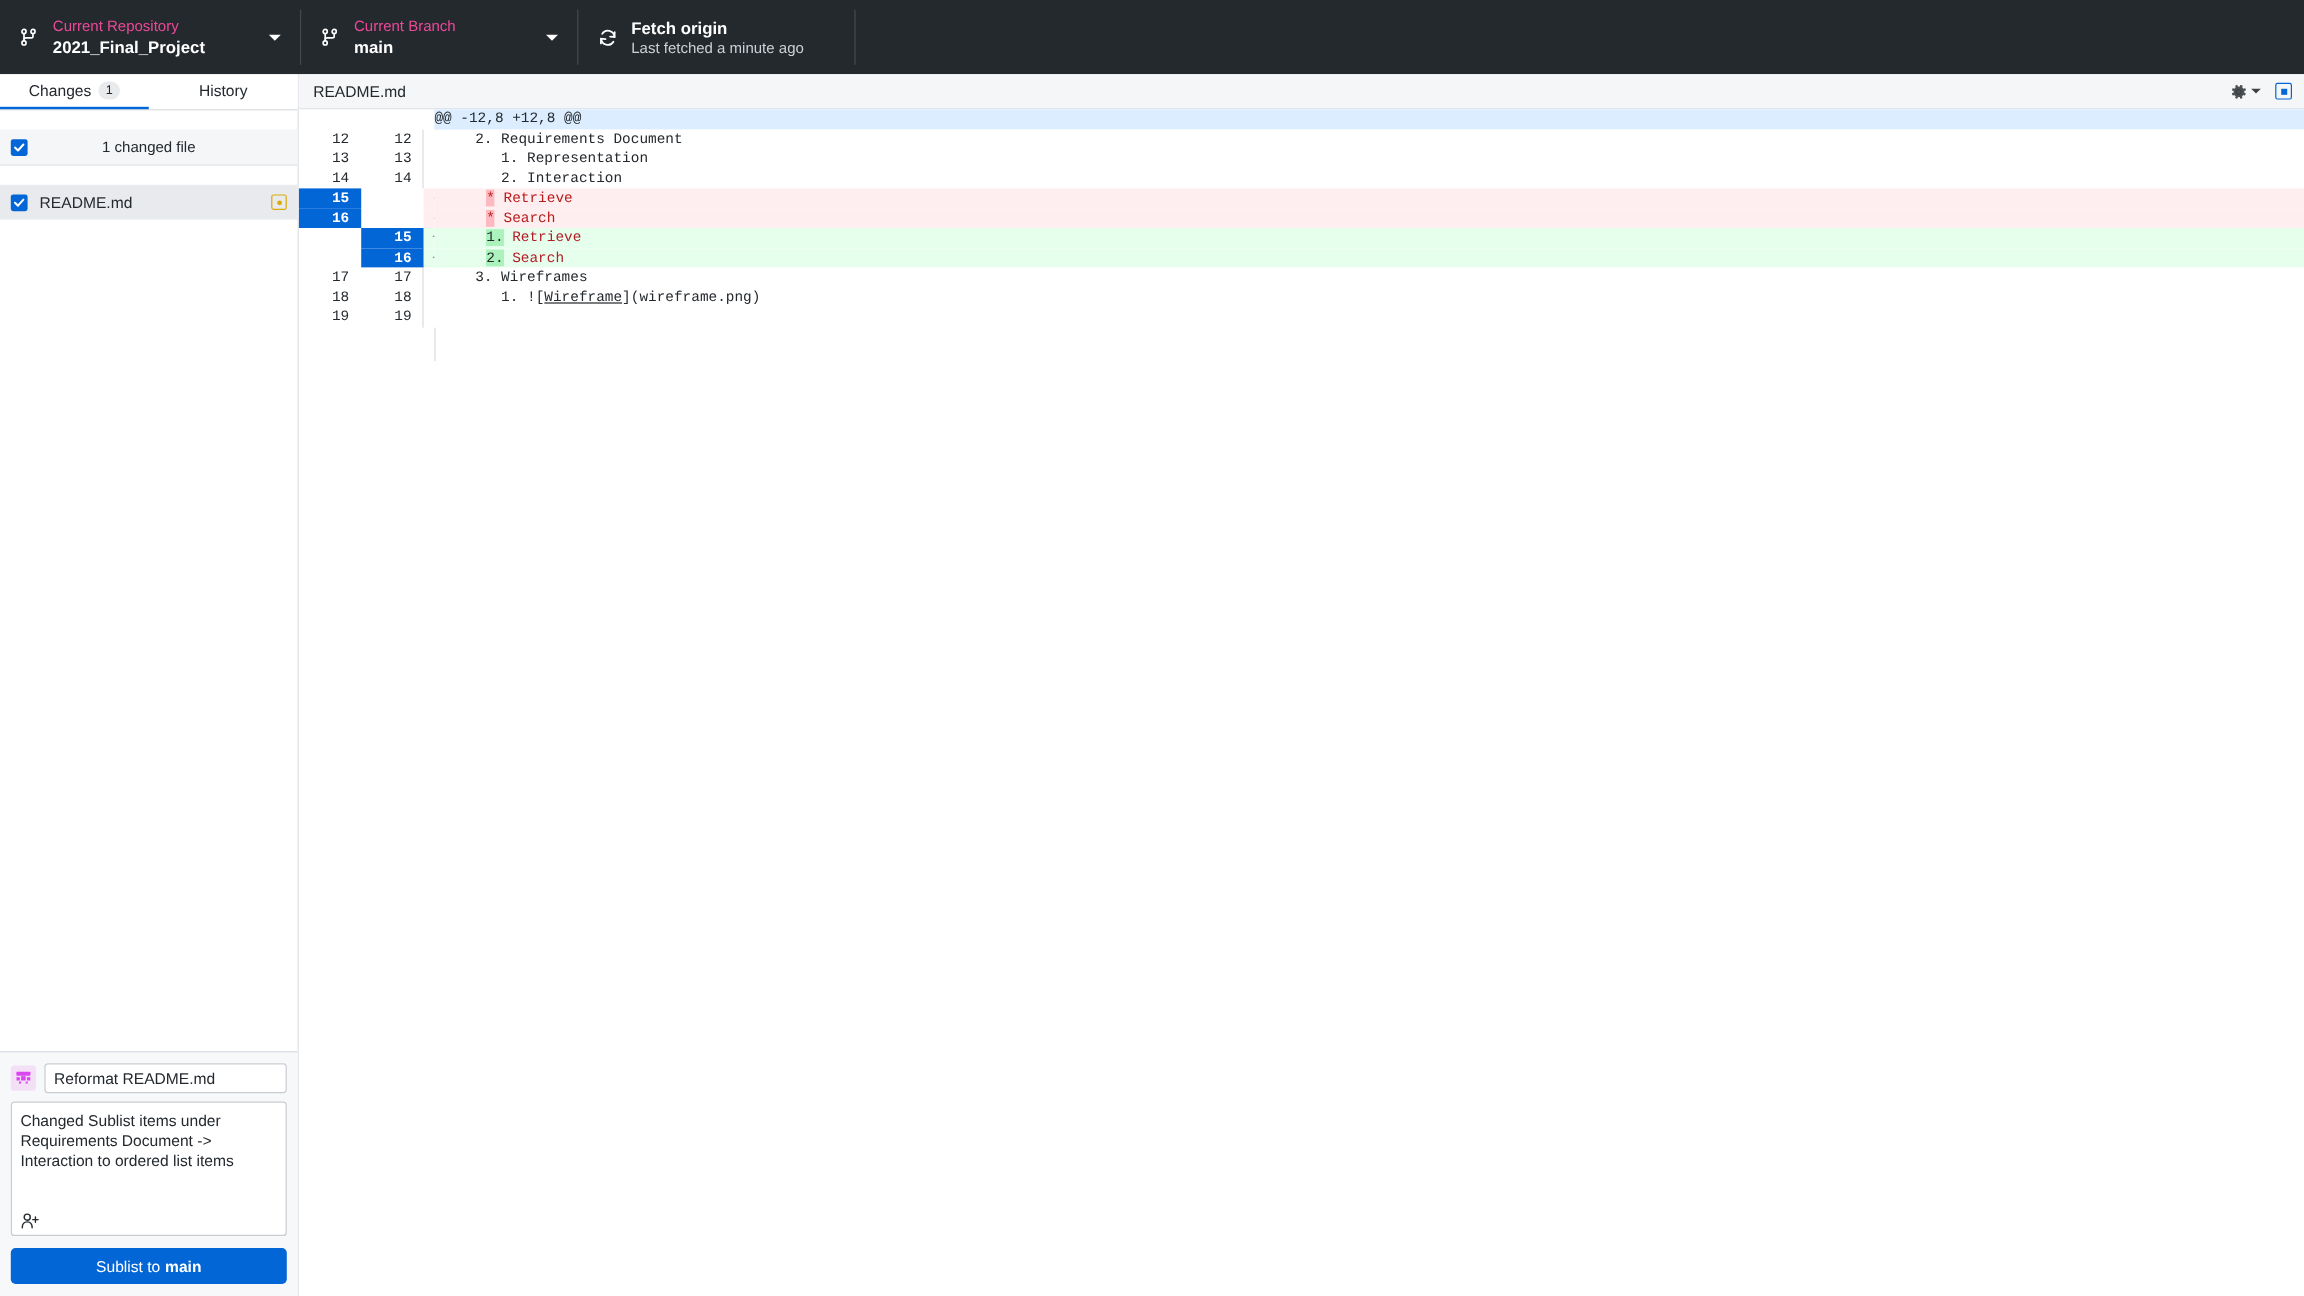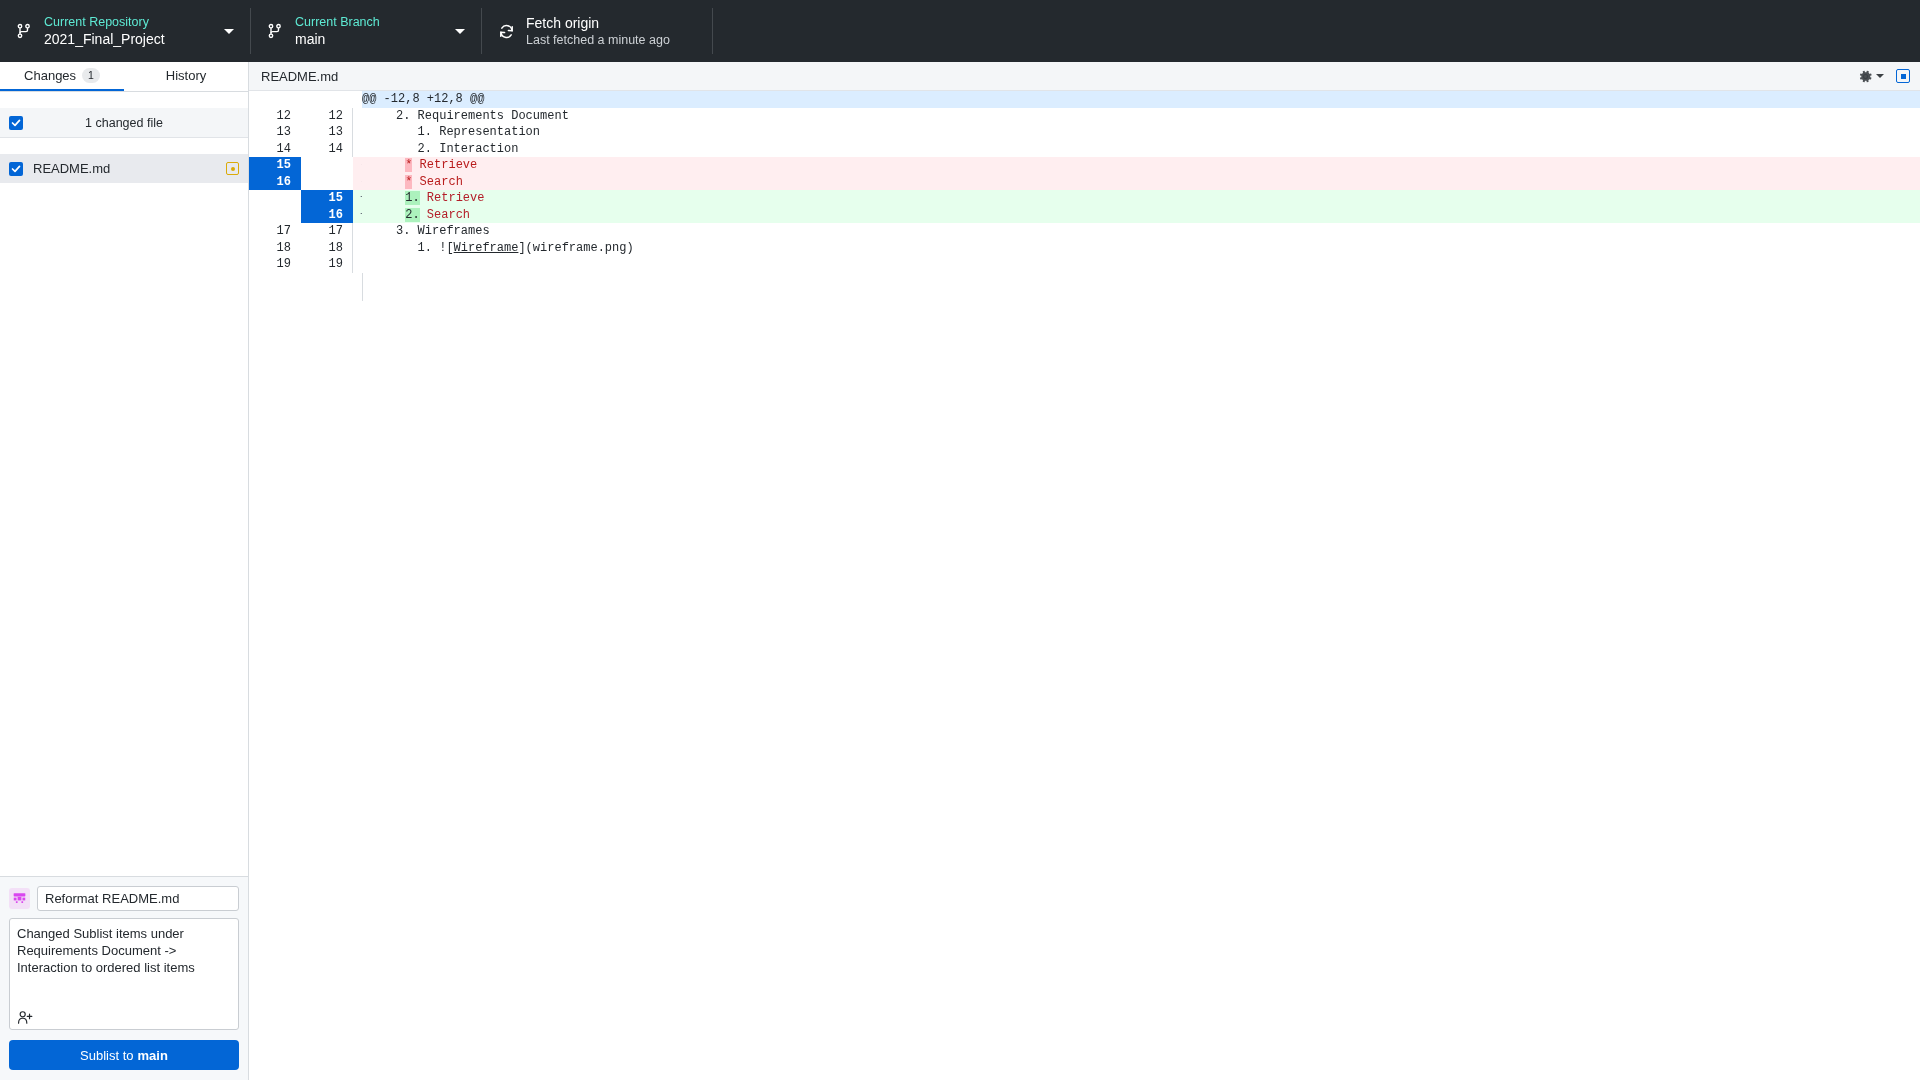--- a/index.html
+++ b/index.html
@@ -58,29 +58,29 @@
   .tb-text {
     flex: 1;
     min-width: 0;
     display: flex;
     flex-direction: column;
     justify-content: center;
     overflow: hidden;
   }
   .tb-label {
     font-size: 12.5px;
-    color: #5eead4;
+    color: #ec4899;
     line-height: 16px;
     white-space: nowrap;
     overflow: hidden;
     text-overflow: ellipsis;
   }
   .tb-value {
     font-size: 14px;
-    font-weight: normal;
+    font-weight: bold;
     color: #ffffff;
     line-height: 18px;
     white-space: nowrap;
     overflow: hidden;
     text-overflow: ellipsis;
   }
   .tb-sub {
     font-size: 12.5px;
     color: #cdd1d5;
     line-height: 16px;

